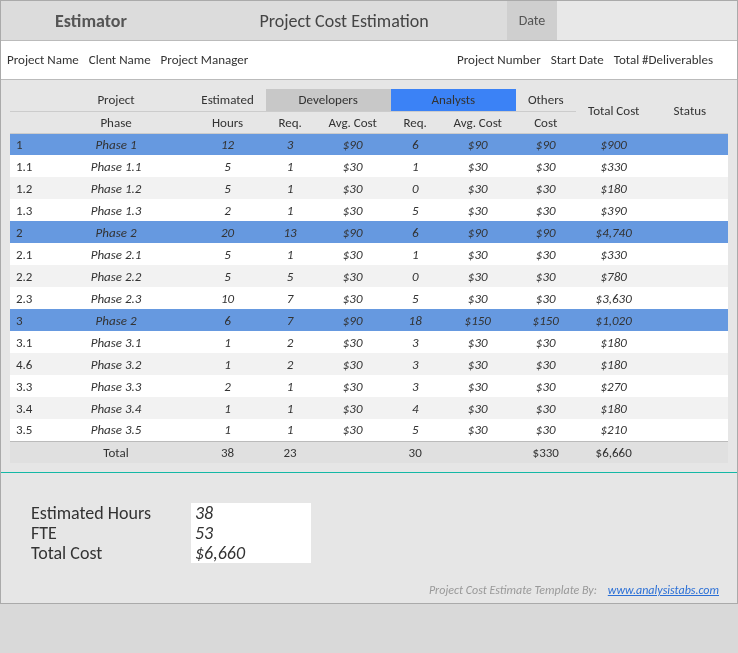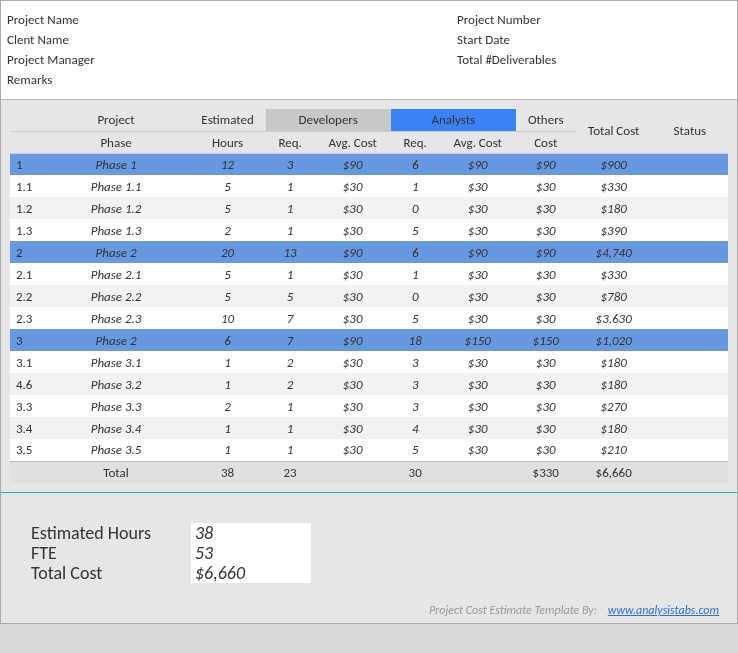--- a/index.html
+++ b/index.html
@@ -54,22 +54,21 @@
   }
 
   .info-block {
     background: #fff;
     padding: 10px 10px 10px 6px;
     display: flex;
     font-size: 13px;
   }
   .info-col {
     display: flex;
-    flex-direction: column;
-    gap: 2px;
+    gap: 10px;
   }
   .info-col.left-labels { width: 170px; }
   .info-col.left-vals { width: 280px; }
   .info-col.right-labels { width: 130px; }
   .info-col.right-vals { flex:1; }
   .info-col div { height: 18px; line-height: 18px; white-space: nowrap; }
 
   table.est {
     border-collapse: collapse;
     width: 100%;
@@ -138,27 +137,32 @@
     color: #2a6fd6;
     text-decoration: underline;
     font-style: italic;
   }
 </style>
 </head>
 <body>
 
 <div class="page">
 
+  <div class="header-bar">
+    <div class="estimator">Estimator</div>
+    <div class="title">Project Cost Estimation</div>
+    <div class="date-lbl">Date</div>
+    <div class="date-val"></div>
+  </div>
 
   <div class="info-block">
     <div class="info-col left-labels">
       <div>Project Name</div>
       <div>Clent Name</div>
       <div>Project Manager</div>
-      <div>Remarks</div>
     </div>
     <div class="info-col left-vals">
       <div></div>
       <div></div>
       <div></div>
       <div></div>
     </div>
     <div class="info-col right-labels">
       <div>Project Number</div>
       <div>Start Date</div>

